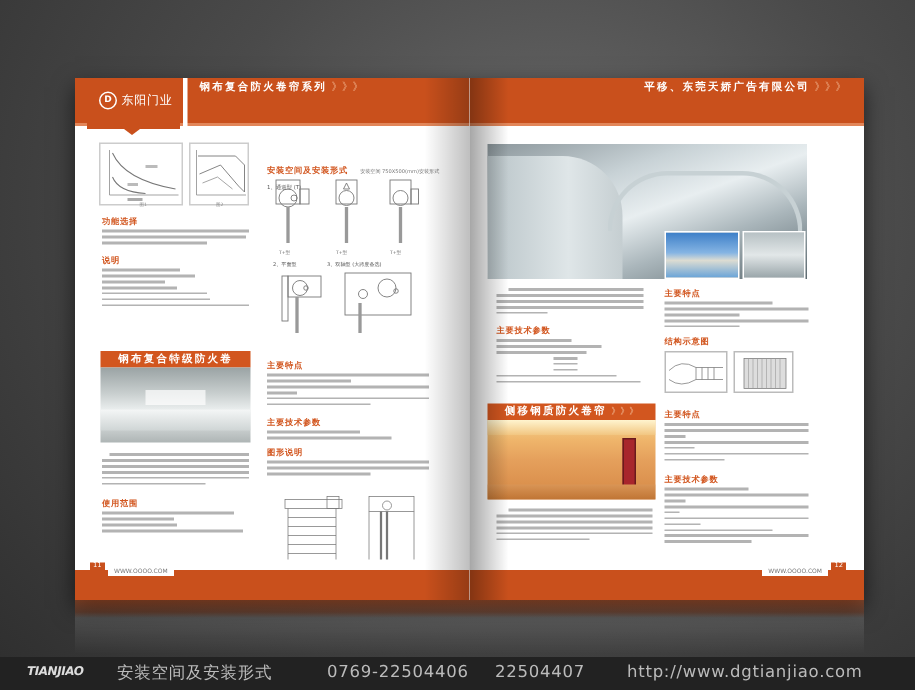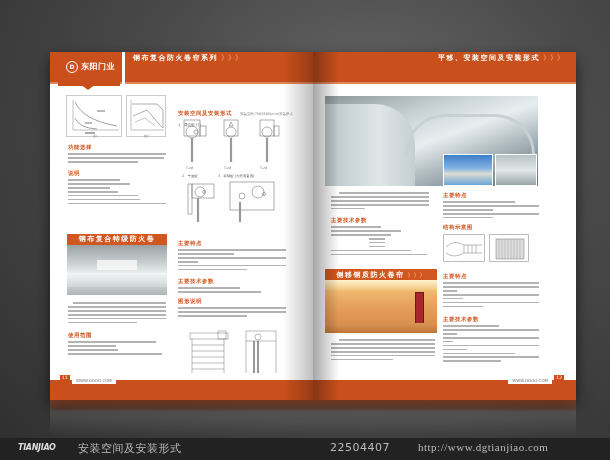--- a/index.html
+++ b/index.html
@@ -23,21 +23,21 @@
     background: linear-gradient(to right, rgba(0,0,0,.35), rgba(0,0,0,0)); pointer-events: none; }
 
   .header-band { position: absolute; left: 0; right: 0; top: 0; height: 30px; background: #c9501c; }
   .header-line { position: absolute; left: 0; right: 0; top: 30px; height: 2px; background: #e28659; }
   .logo-tab { position: absolute; left: 8px; top: 0; width: 62px; height: 34px; background: #c9501c; }
   .logo-notch { position: absolute; left: 30px; top: 32px; width: 0; height: 0;
     border-left: 8px solid transparent; border-right: 8px solid transparent; border-top: 6px solid #c9501c; }
   .logo-divider { position: absolute; left: 72px; top: 0; width: 3px; height: 34px; background: #fff; }
   .logo-mark { position: absolute; left: 16px; top: 9px; width: 12px; height: 12px; border: 1.5px solid #fff; border-radius: 50%;
     color:#fff; font-size: 6px; line-height: 9px; text-align:center; font-weight:bold; }
-  .logo-text { position: absolute; left: 31px; top: 9px; color: #fff; font-size: 8px; font-weight: bold; letter-spacing: .5px; }
+  .logo-text { position: absolute; left: 31px; top: 9px; color: #fff; font-size: 8px; font-weight: normal; letter-spacing: .5px; }
   .header-title { position: absolute; top: 1px; color: #fff; font-size: 7px; font-weight: bold; letter-spacing: 1.5px; white-space: nowrap; }
   .header-title .chev { color: #f0b48f; font-weight: normal; letter-spacing: 0; margin-left: 3px; }
 
   .footer-band { position: absolute; left: 0; right: 0; bottom: 0; height: 20px; background: #c9501c; }
   .footer-url { position: absolute; bottom: 16px; height: 7px; background: #fff; color: #777; font-size: 4px; line-height: 7px; padding: 0 4px; }
   .page-num { position: absolute; bottom: 20px; color: #fff; font-size: 4.5px; background:#c9501c; padding: 0 2px; }
 
   .h-orange { color: #d2561f; font-weight: bold; font-size: 5.5px; letter-spacing: .5px; }
   .txt-line { height: 1.6px; background: #9a9a9a; margin: 2.3px 0; opacity: .75; }
 
@@ -223,21 +223,21 @@
       <div class="footer-band"></div>
       <div class="footer-url" style="left:22px;">WWW.OOOO.COM</div>
       <div class="page-num" style="left:10px;">11</div>
       <div class="gutter-l"></div>
     </div>
 
     <div class="page right">
       <div class="header-band"></div>
       <div class="header-line"></div>
       <div class="header-title" style="right:12px;">
-        <span>平移、安装空间及安装形式</span><span class="chev">》》》</span>
+        <span>平移、东莞天娇广告有限公司</span><span class="chev">》》》</span>
       </div>
 
       <div class="photo" style="left:12px; top:44px; width:213px; height:90px; background: linear-gradient(160deg, #8c979c 0%, #c8d2d6 30%, #e8eef0 50%, #aab6bb 70%, #5c6a70 100%);">
         <div style="position:absolute;left:0;top:8px;width:90px;height:82px;background:linear-gradient(to right,#b9c4c8,#dfe6e8 60%,#c5ced1);border-top-right-radius:40px;"></div>
         <div style="position:absolute;left:80px;top:18px;width:130px;height:40px;border:3px solid #c7d1d4;border-bottom:none;border-radius:40px 40px 0 0;"></div>
         <div class="photo" style="left:118px; top:58px; width:50px; height:32px; background: linear-gradient(to bottom,#3d7fc8 0%,#85b4e3 45%,#dcdcd2 62%,#6aa4d8 100%); border:1px solid #fff;"></div>
         <div class="photo" style="left:170px; top:58px; width:42px; height:32px; background: linear-gradient(to bottom,#b7c1c4,#e2e7e8 50%,#9aa6aa); border:1px solid #fff;"></div>
       </div>
 
       <div style="position:absolute; left:18px; top:138px; width:98px;">
@@ -345,15 +345,16 @@
       <div class="page-num" style="right:12px;">12</div>
       <div class="gutter-r"></div>
     </div>
   </div>
 
   <div class="reflection"></div>
 
   <div class="credit-bar"></div>
   <div class="credit-logo">TIANJIAO</div>
   <div class="credit" style="left:78px;">安装空间及安装形式</div>
+  <div class="credit" style="left:218px;">0769-22504406</div>
   <div class="credit" style="left:330px;">22504407</div>
-  <div class="credit" style="left:418px;font-family:Liberation Serif, serif;">http://www.dgtianjiao.com</div>
+  <div class="credit" style="left:418px;">http://www.dgtianjiao.com</div>
 </div>
 
 </body></html>

